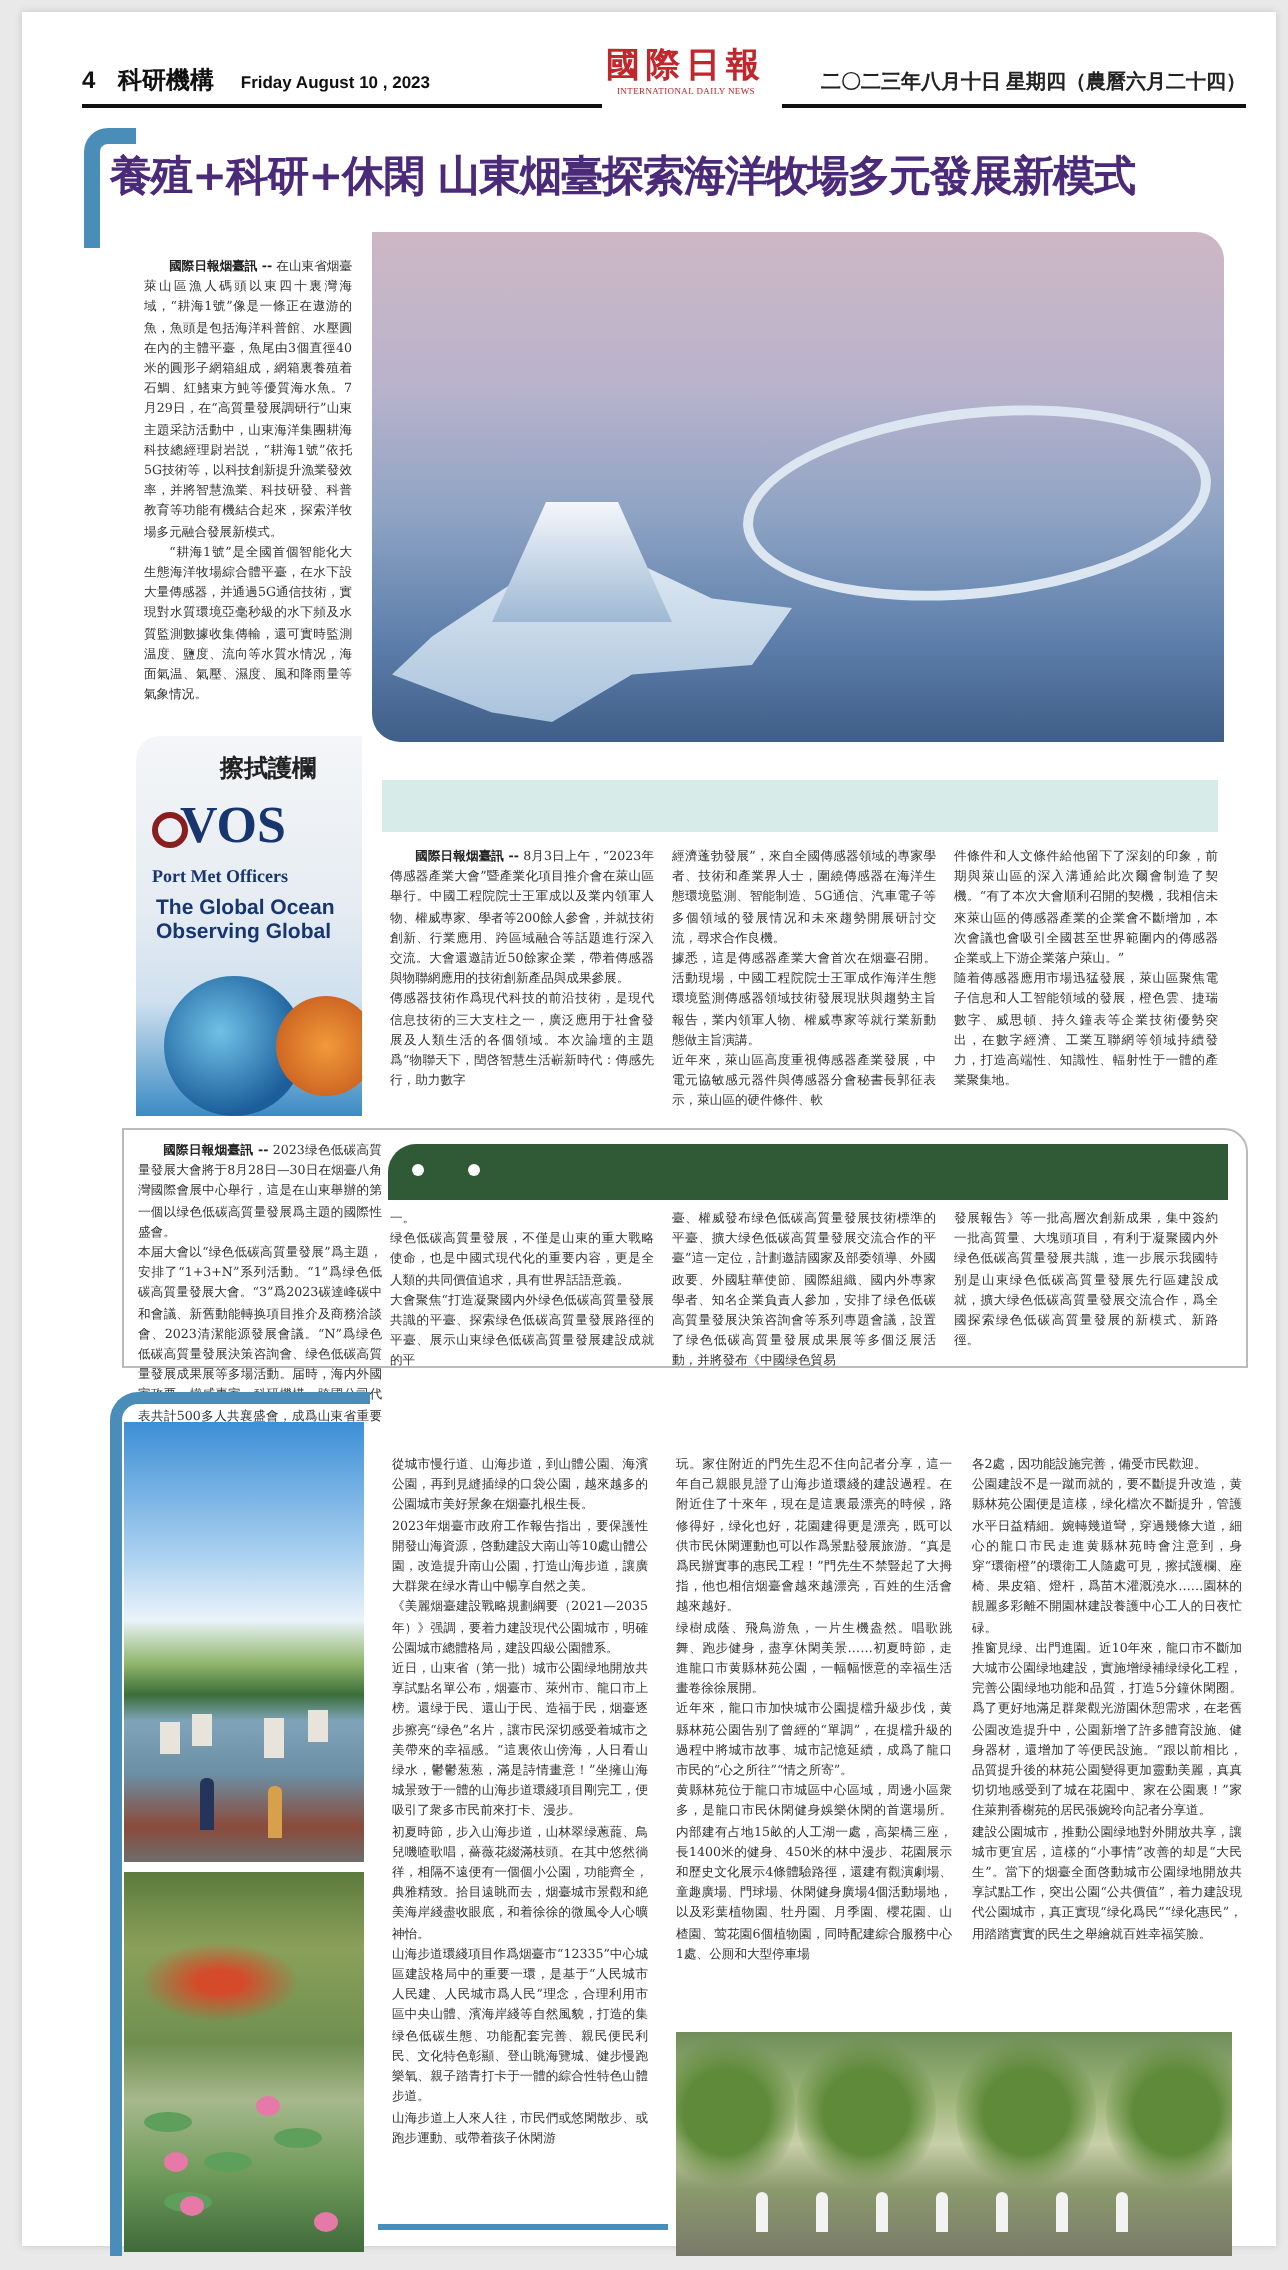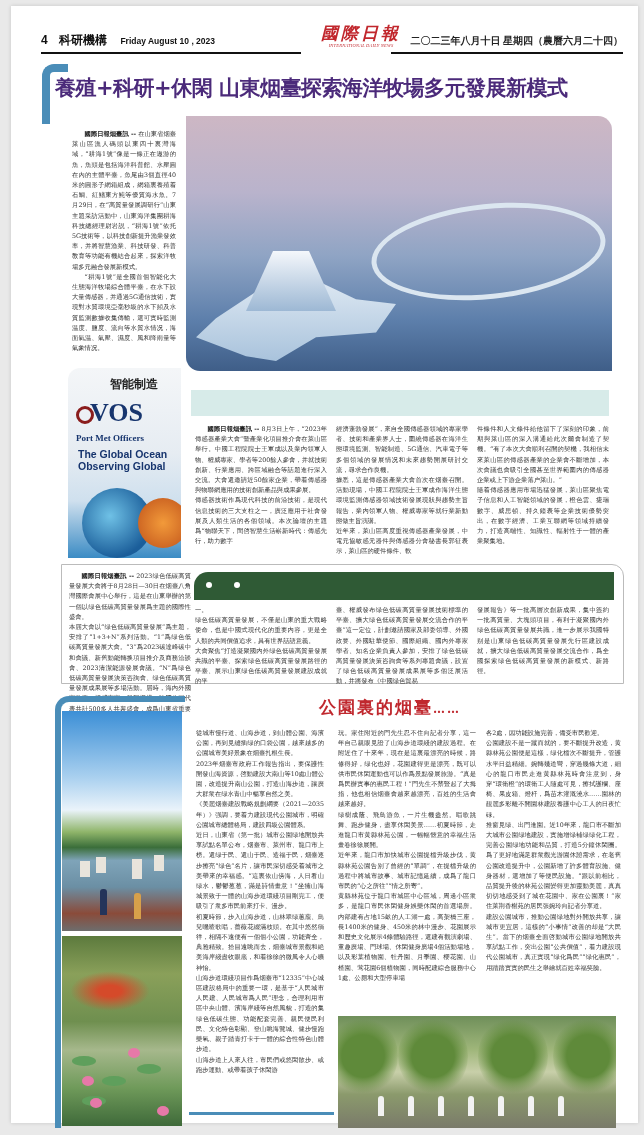--- a/index.html
+++ b/index.html
@@ -6,21 +6,21 @@
   html, body { width: 644px; height: 1135px; background: #e9e9e9; overflow: hidden; }
   body { font-family: "DejaVu Serif", "Liberation Serif", serif; color: #222; position: relative; }
   .page { position: absolute; left: 11px; top: 6px; width: 627px; height: 1117px; background: #fff; box-shadow: 0 0 4px rgba(0,0,0,.15); }
 
   
   .masthead { position: absolute; left: 30px; top: 18px; width: 582px; height: 28px; }
   .mh-left { position: absolute; left: 0; top: 8px; font-family: "Liberation Sans", sans-serif; font-weight: bold; font-size: 12px; color: #111; white-space: nowrap; }
   .mh-left .pg { margin-right: 8px; }
   .mh-left .sec { margin-right: 10px; font-size: 12px; }
   .mh-left .date { font-size: 8.5px; font-weight: bold; }
-  .mh-logo { position: absolute; left: 278px; top: 0; width: 84px; text-align: center; font-style: italic; }
+  .mh-logo { position: absolute; left: 260px; top: 0; width: 84px; text-align: center; }
   .mh-logo .cn { font-family: "DejaVu Serif", serif; color: #c1272d; font-size: 17px; font-weight: bold; letter-spacing: 3px; line-height: 19px; }
   .mh-logo .en { font-size: 4.5px; color: #c1272d; letter-spacing: .2px; font-family: "Liberation Serif", serif; }
   .mh-right { position: absolute; right: 0; top: 10px; font-family: Liberation Serif, serif; font-size: 10px; font-weight: bold; color: #222; white-space: nowrap; }
   .mh-rule { position: absolute; left: 30px; top: 46px; width: 582px; height: 2px; background: #111; }
   .mh-rule .gap { position: absolute; left: 260px; width: 90px; height: 4px; top: -1px; background: #fff; }
 
   
   .blue-bracket { position: absolute; left: 31px; top: 58px; width: 26px; height: 60px; border-left: 8px solid #4a8db8; border-top: 8px solid #4a8db8; border-top-left-radius: 12px; }
   .headline { position: absolute; left: 44px; top: 68px; font-family: "DejaVu Sans", sans-serif; font-weight: bold; font-size: 21px; color: #4b2a7a; letter-spacing: -0.5px; white-space: nowrap; }
 
@@ -113,21 +113,21 @@
     <p>“耕海1號”是全國首個智能化大生態海洋牧場綜合體平臺，在水下設大量傳感器，并通過5G通信技術，實現對水質環境亞毫秒級的水下頻及水質監測數據收集傳輸，還可實時監測温度、鹽度、流向等水質水情况，海面氣温、氣壓、濕度、風和降雨量等氣象情况。</p>
   </div>
 
   <div class="hero-photo" title="耕海1號海洋牧場平臺航拍">
     <div class="pier-ring"></div>
     <div class="platform"></div>
     <div class="deck"></div>
   </div>
 
   <div class="vos-photo">
-    <div class="t1">智能制造</div>
+    <div class="t1">擦拭護欄</div>
     <div class="ship"></div>
     <div class="vos">VOS</div>
     <div class="pmo">Port Met Officers</div>
     <div class="gos">
       <div>The Global Ocean</div>
       <div>Observing Global</div>
     </div>
     <div class="globe"></div>
     <div class="globe2"></div>
   </div>
@@ -185,21 +185,20 @@
     <div class="pad" style="left:10px;top:120px"></div>
     <div class="pad" style="left:40px;top:140px"></div>
     <div class="pad" style="left:75px;top:128px"></div>
     <div class="pad" style="left:20px;top:160px"></div>
     <div class="lotus" style="left:66px;top:112px"></div>
     <div class="lotus" style="left:20px;top:140px"></div>
     <div class="lotus" style="left:28px;top:162px"></div>
     <div class="lotus" style="left:95px;top:170px"></div>
   </div>
 
-  <h2 class="a4-title"><span>公園裏的烟臺</span><span class="dots">……</span></h2>
 
   <div class="a4-col1 col-text">
     <p style="white-space:pre-line;text-indent:0">從城市慢行道、山海步道，到山體公園、海濱公園，再到見縫插绿的口袋公園，越來越多的公園城市美好景象在烟臺扎根生長。
 2023年烟臺市政府工作報告指出，要保護性開發山海資源，啓動建設大南山等10處山體公園，改造提升南山公園，打造山海步道，讓廣大群衆在绿水青山中暢享自然之美。
 《美麗烟臺建設戰略規劃綱要（2021—2035年）》强調，要着力建設現代公園城市，明確公園城市總體格局，建設四級公園體系。
 近日，山東省（第一批）城市公園绿地開放共享試點名單公布，烟臺市、萊州市、龍口市上榜。還绿于民、還山于民、造福于民，烟臺逐步擦亮“绿色”名片，讓市民深切感受着城市之美帶來的幸福感。“這裏依山傍海，人日看山绿水，鬱鬱葱葱，滿是詩情畫意！”坐擁山海城景致于一體的山海步道環綫項目剛完工，便吸引了衆多市民前來打卡、漫步。
 初夏時節，步入山海步道，山林翠绿蔥蘢、鳥兒嘰喳歌唱，薔薇花綴滿枝頭。在其中悠然徜徉，相隔不遠便有一個個小公園，功能齊全，典雅精致。拾目遠眺而去，烟臺城市景觀和絶美海岸綫盡收眼底，和着徐徐的微風令人心曠神怡。
 山海步道環綫項目作爲烟臺市“12335”中心城區建設格局中的重要一環，是基于“人民城市人民建、人民城市爲人民”理念，合理利用市區中央山體、濱海岸綫等自然風貌，打造的集绿色低碳生態、功能配套完善、親民便民利民、文化特色彰顯、登山眺海覽城、健步慢跑樂氧、親子踏青打卡于一體的綜合性特色山體步道。
 山海步道上人來人往，市民們或悠閑散步、或跑步運動、或帶着孩子休閑游</p>
   </div>

